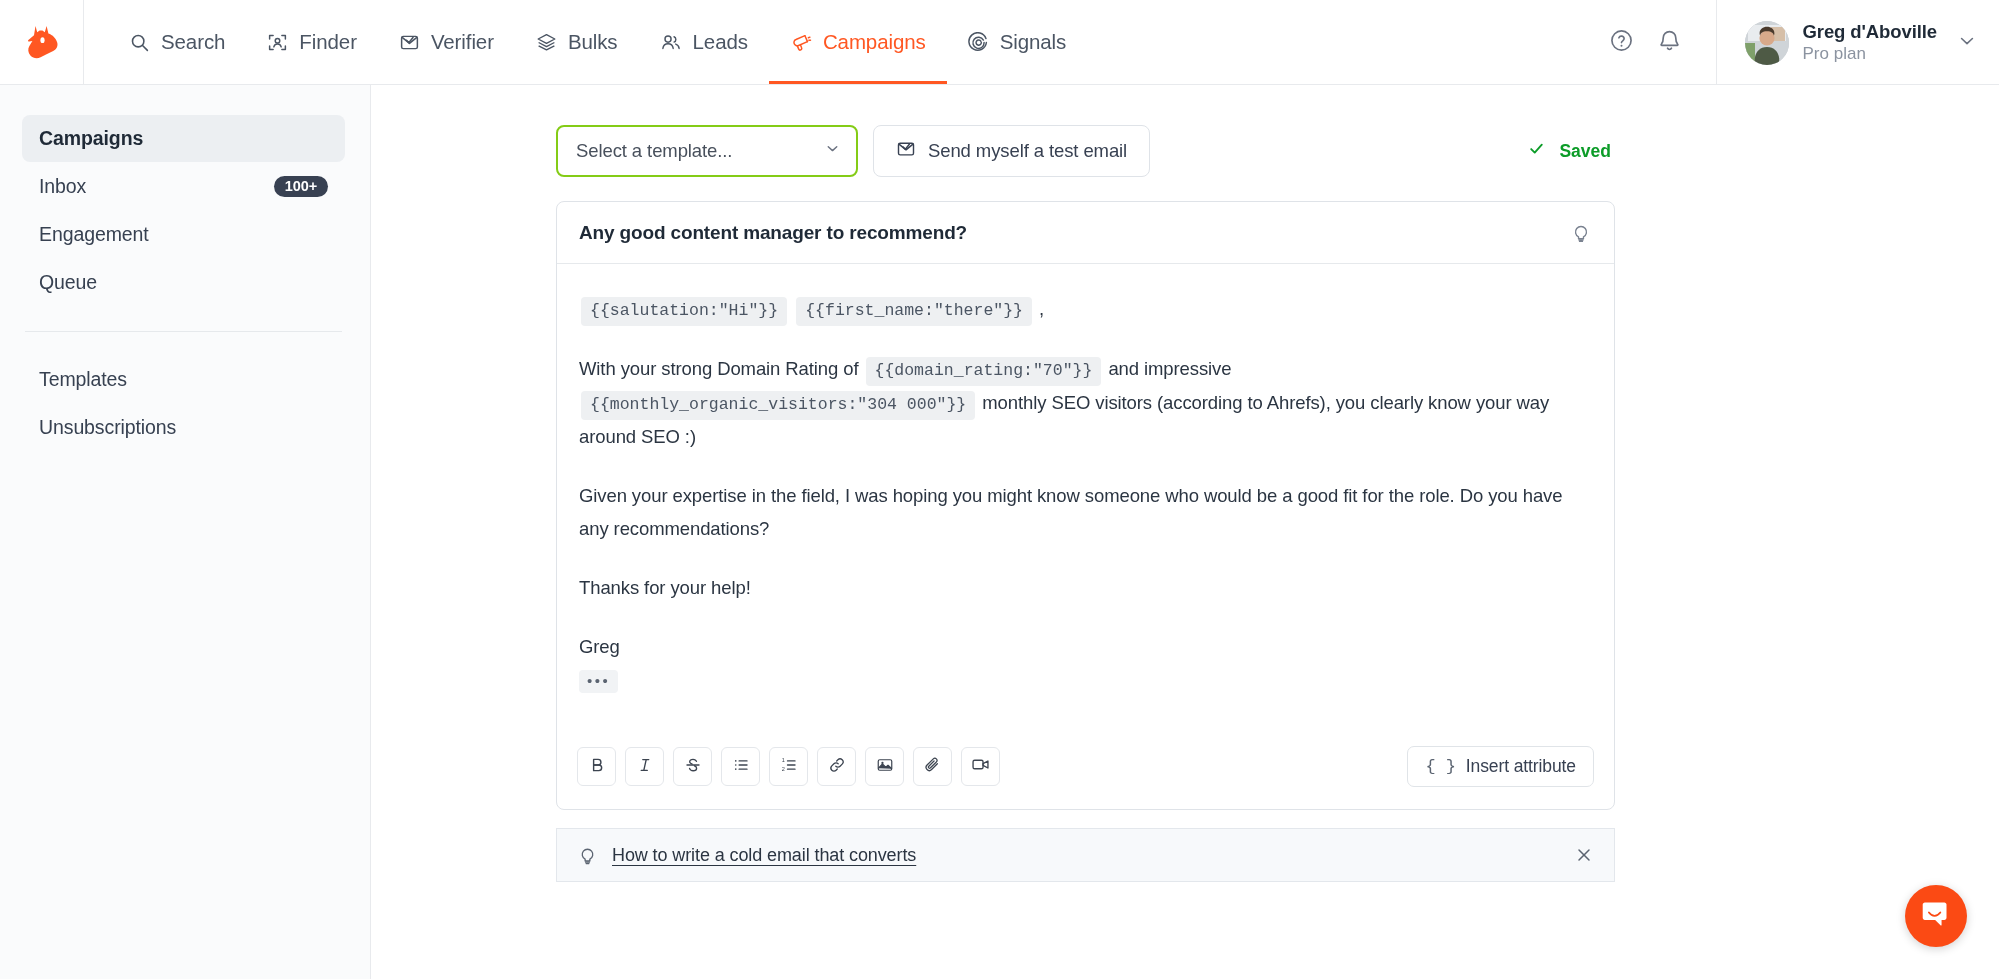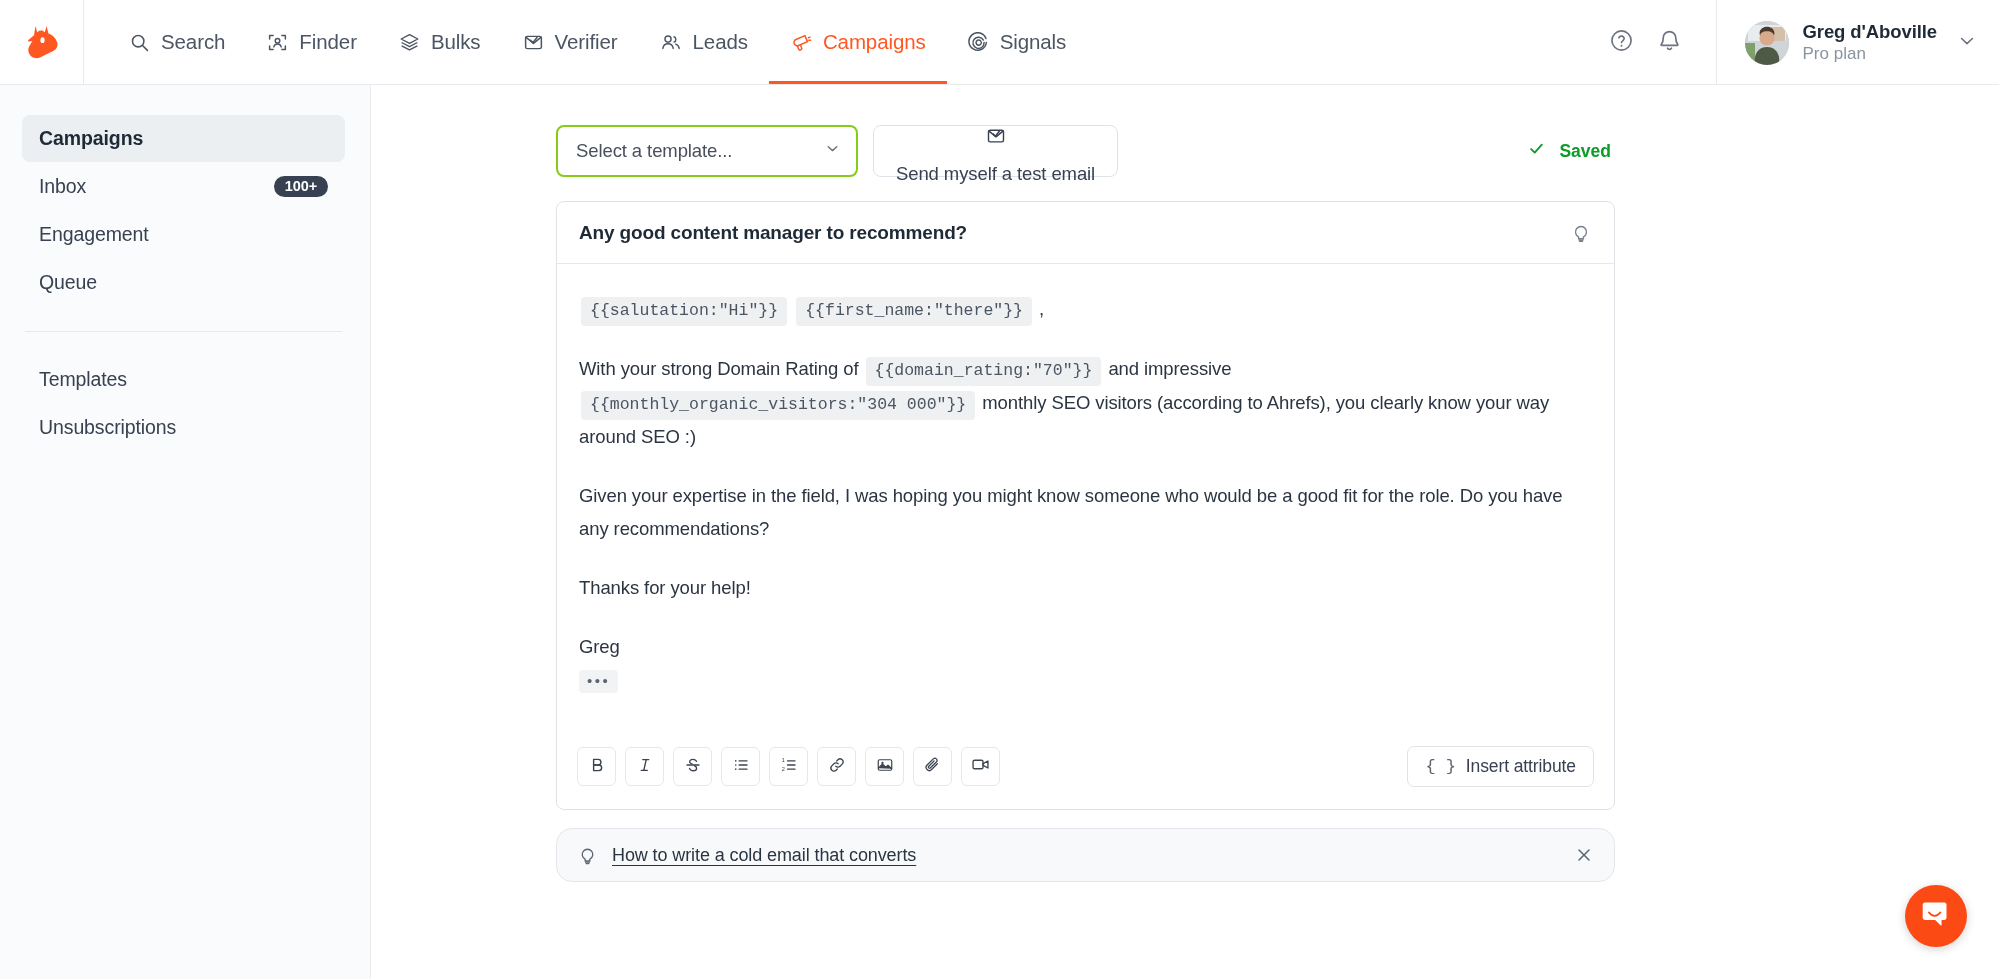--- a/index.html
+++ b/index.html
@@ -152,21 +152,20 @@
     margin-left: 15px;
     height: 52px;
     border: 1px solid #dfe3e8; border-radius: 8px;
     background: #ffffff;
     display: flex; align-items: center; gap: 12px;
     padding: 0 22px;
     font-size: 18.5px; color: #384152;
     cursor: pointer;
     letter-spacing: -0.1px;
     white-space: nowrap;
-    flex-direction: column;
   }
   .savedwrap {
     margin-left: auto;
     display: flex; align-items: center; gap: 14px;
     color: #0c9c28; font-size: 17.5px; font-weight: bold;
     padding-right: 4px;
   }
 
   
   .editor {
@@ -249,21 +248,21 @@
     white-space: nowrap;
   }
   .mono-br {
     font-family: "Liberation Mono", "DejaVu Sans Mono", monospace;
     font-size: 17px; color: #5b6471;
   }
 
   .tipbar {
     margin-top: 18px;
     border: 1px solid #e3e7ec;
-    border-radius: 16px;
+    border-radius: 0;
     background: #f7f9fb;
     height: 54px;
     display: flex; align-items: center;
     padding: 0 20px;
   }
   .tiplink {
     margin-left: 14px;
     font-size: 18px;
     color: #2b3542;
     text-decoration: underline;
@@ -320,38 +319,38 @@
           <path d="M3 8V4h4M21 8V4h-4M3 16v4h4M21 16v4h-4"></path>
           <circle cx="12" cy="10" r="2.6"></circle>
           <path d="M7.8 17c.6-2.2 2.2-3.3 4.2-3.3s3.6 1.1 4.2 3.3"></path>
         </svg>
       </span>
       <span class="nlabel">Finder</span>
     </div>
 
     <div class="navitem">
       <span>
+        <svg width="21" height="21" viewBox="0 0 24 24" fill="none" stroke="currentColor" stroke-width="1.7" stroke-linecap="round" stroke-linejoin="round">
+          <rect x="3" y="5" width="18" height="14" rx="2"></rect>
+          <path d="M3.6 6.2 L12 13 L20.4 6.2"></path>
+          <path d="M8.6 9.6 L11.2 12.2 L16 6.4" stroke-width="1.8"></path>
+        </svg>
+      </span>
+      <span class="nlabel">Verifier</span>
+    </div>
+
+    <div class="navitem">
+      <span>
         <svg width="21" height="21" viewBox="0 0 24 24" fill="none" stroke="currentColor" stroke-width="1.6" stroke-linejoin="round">
           <path d="M12 3 L21.5 8 L12 13 L2.5 8 Z"></path>
           <path d="M3 12 L12 16.6 L21 12"></path>
           <path d="M3 15.8 L12 20.4 L21 15.8"></path>
         </svg>
       </span>
       <span class="nlabel">Bulks</span>
-    </div>
-
-    <div class="navitem">
-      <span>
-        <svg width="21" height="21" viewBox="0 0 24 24" fill="none" stroke="currentColor" stroke-width="1.7" stroke-linecap="round" stroke-linejoin="round">
-          <rect x="3" y="5" width="18" height="14" rx="2"></rect>
-          <path d="M3.6 6.2 L12 13 L20.4 6.2"></path>
-          <path d="M8.6 9.6 L11.2 12.2 L16 6.4" stroke-width="1.8"></path>
-        </svg>
-      </span>
-      <span class="nlabel">Verifier</span>
     </div>
 
     <div class="navitem">
       <span>
         <svg width="22" height="21" viewBox="0 0 26 24" fill="none" stroke="currentColor" stroke-width="1.7" stroke-linecap="round" stroke-linejoin="round">
           <circle cx="9.5" cy="8" r="3.6"></circle>
           <path d="M3.4 19c.5-3.6 3-5.5 6.1-5.5S15.1 15.4 15.6 19"></path>
           <path d="M16.6 5.2a3.4 3.4 0 0 1 0 6.3"></path>
           <path d="M18.6 13.9c2.2.6 3.6 2.4 4 5.1"></path>
         </svg>

